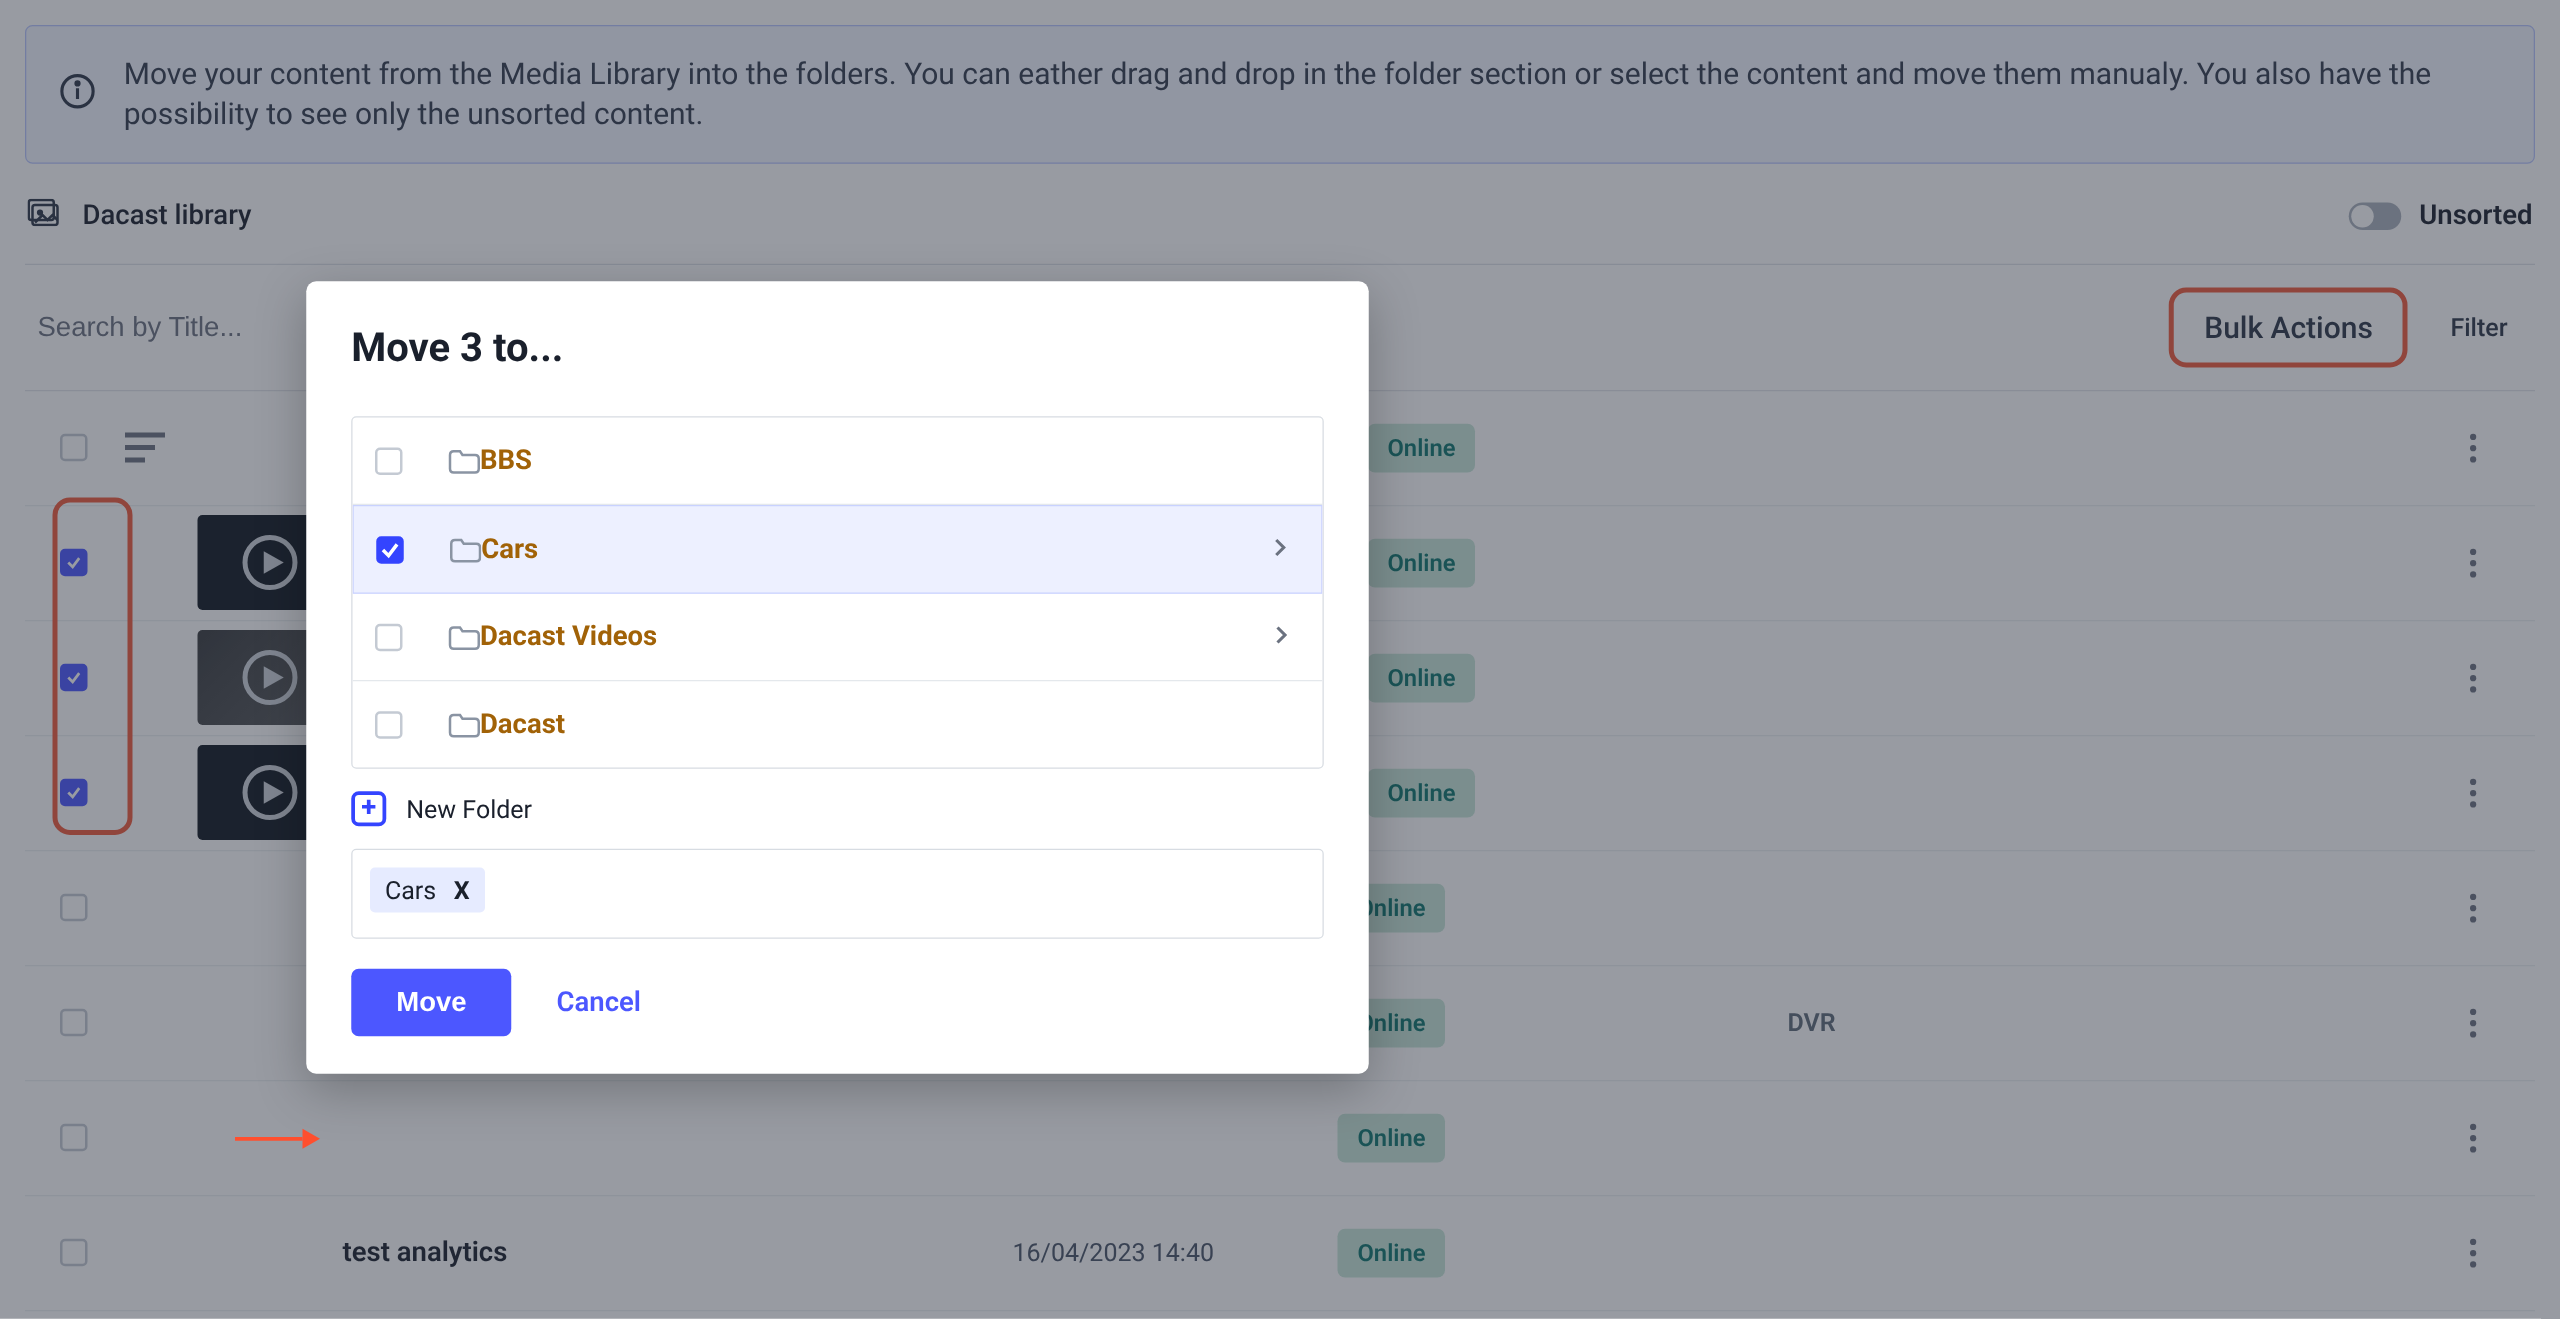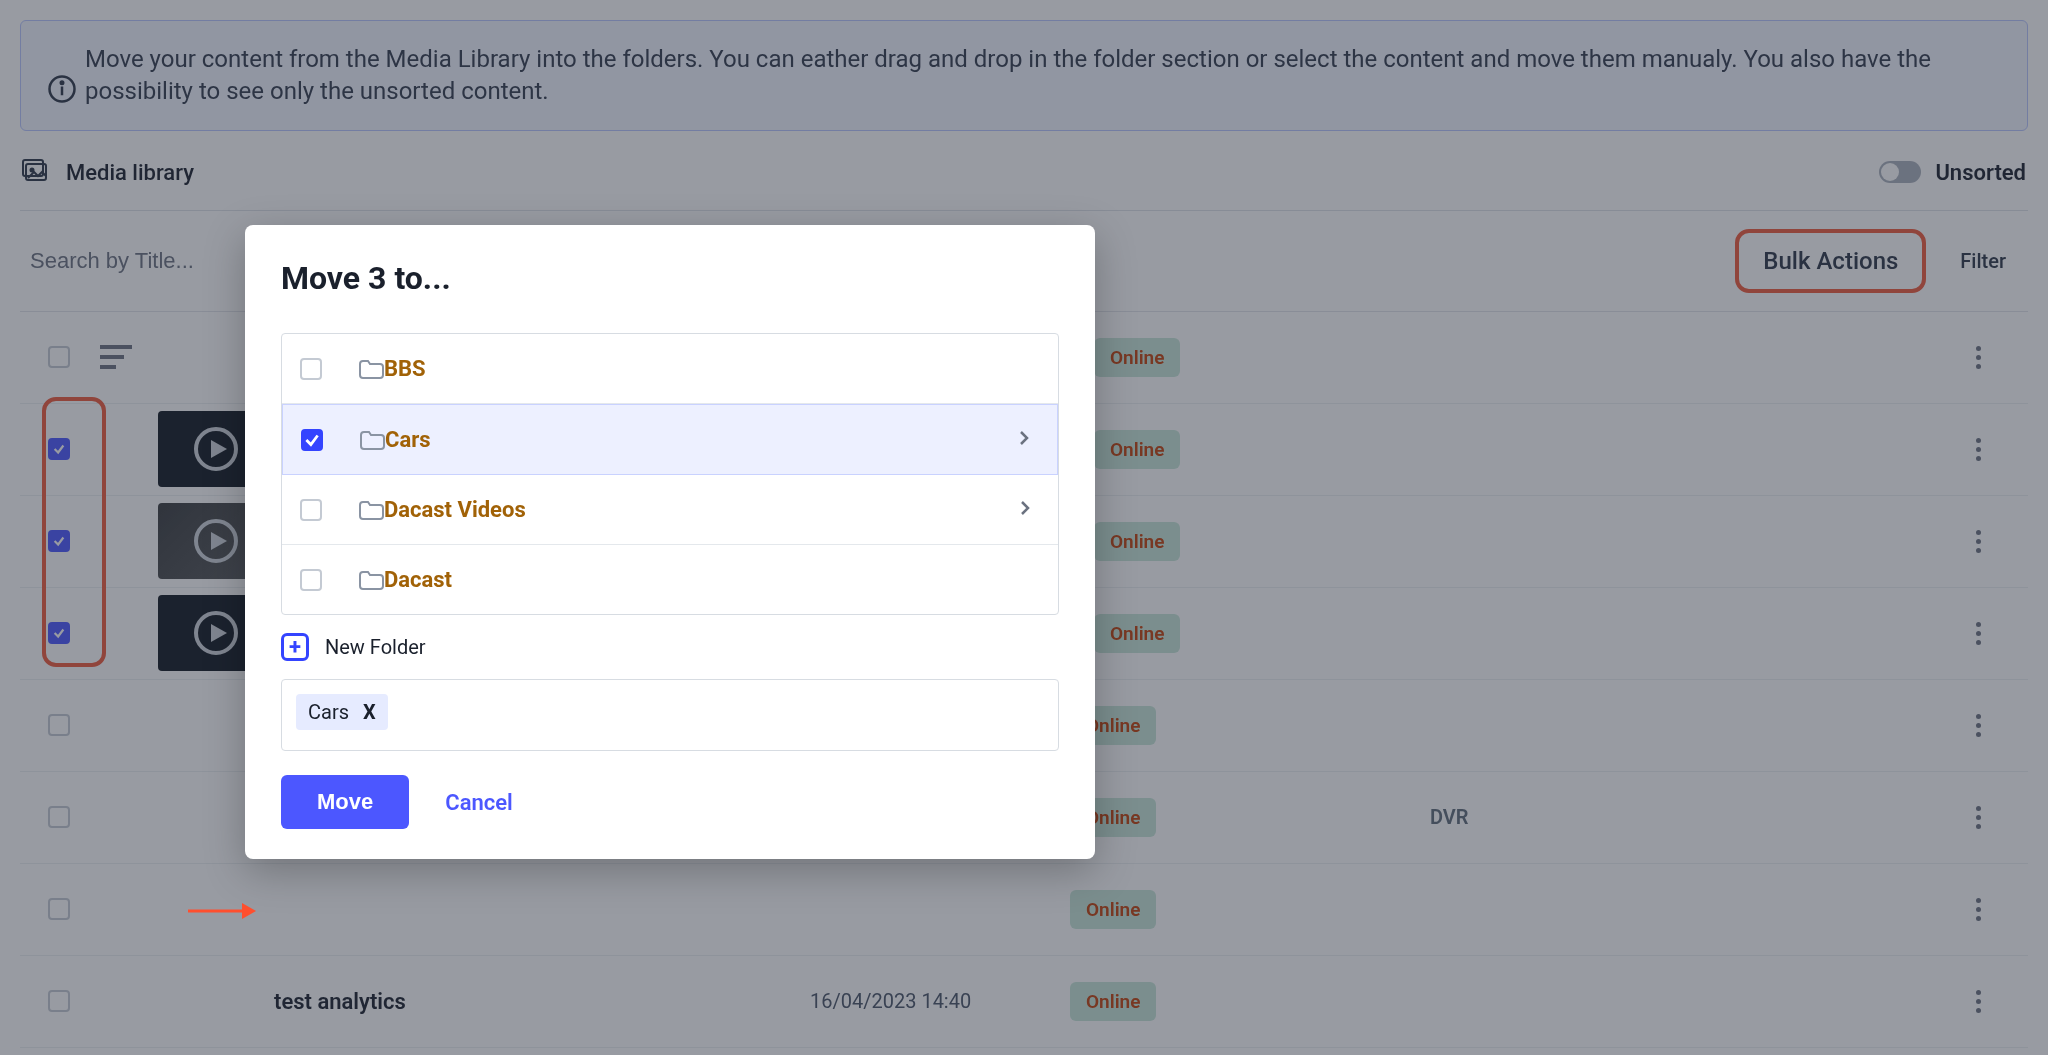--- a/index.html
+++ b/index.html
@@ -1,21 +1,21 @@
 <!DOCTYPE html>
 <html><head>
   <meta charset="utf-8">
   <style>
     * { box-sizing: border-box; margin: 0; padding: 0; }
     body { font-family: -apple-system, BlinkMacSystemFont, "Segoe UI", Roboto, Arial, sans-serif; background: #fff; color: #1a202c; width: 2048px; height: 1055px; position: relative; overflow: hidden; }
 
     
     .page { position:absolute; inset:0; padding: 20px; }
 
-    .info-banner { border:1px solid #b8c6ff; background:#f2f5ff; border-radius:6px; padding: 22px 26px; display:flex; gap:8px; align-items:flex-end;}
+    .info-banner { border:1px solid #b8c6ff; background:#f2f5ff; border-radius:6px; padding: 22px 26px; display:flex; gap:22px; align-items:center;}
     .info-banner .icon svg { width:30px; height:30px;}
     .info-banner .text { font-size:24px; color:#333c4e; line-height:1.35; }
 
     .lib-header { display:flex; align-items:center; justify-content:space-between; margin-top:28px; padding: 0 2px 18px 2px; }
     .lib-left { display:flex; align-items:center; gap:18px; font-size:22px; color:#1a202c; font-weight:500;}
     .lib-left svg { width:26px; height:22px;}
     .lib-right { display:flex; align-items:center; gap:14px; }
     .unsorted-label { font-size:22px; font-weight:600;text-align:center; }
     .toggle { width:42px; height:22px; border-radius:999px; background:#aab1bc; position:relative;}
     .toggle .knob { position:absolute; left:2px; top:2px; width:18px; height:18px; border-radius:50%; background:#fff;}
@@ -36,21 +36,21 @@
     .row .cb { width:22px; height:22px; border:2px solid #c4cad3; border-radius:4px; display:flex; align-items:center; justify-content:center; background:#fff; }
     .row .cb.checked { background:#4c57ff; border-color:#4c57ff;}
     .row .cb.checked svg { width:14px; height:14px;}
     .icon-col { width:44px; display:flex; justify-content:center; margin-left:24px;}
     .thumb { width:116px; height:76px; border-radius:4px; background:#111821; display:flex; align-items:center; justify-content:center; margin-left:20px;}
     .thumb.city { background:linear-gradient(135deg,#393b3d,#5a5c5e);}
     .thumb svg { width:50px; height:50px; color:#cfd5dc;}
     .title-cell { flex:0 0 560px; font-size:22px; font-weight:600; color:#1a202c; padding-left:24px;}
     .date-cell { flex:0 0 260px; font-size:20px; color:#4a5568;}
     .status-cell { flex:0 0 360px;}
-    .status-pill { display:inline-block; padding:8px 16px; border-radius:6px; background:#c7e7d9; color:#c2410c; font-size:19px; font-weight:600;}
+    .status-pill { display:inline-block; padding:8px 16px; border-radius:6px; background:#c7e7d9; color:#0f766e; font-size:19px; font-weight:600;}
     .extra-cell { flex:1; font-size:20px; font-weight:600; color:#5f6b7a;}
     .more-cell { width:60px; display:flex; justify-content:center;}
     .more-dots { display:flex; flex-direction:column; gap:4px; padding:8px;}
     .more-dots span { width:5px; height:5px; border-radius:50%; background:#6b7280; display:block;}
 
     
     .selection-highlight { position:absolute; left:22px; top:86px; width:64px; height:270px; border:4px solid #f05a3c; border-radius:14px; pointer-events:none;}
 
     
     .dim { position:absolute; inset:0; background:rgba(40,46,60,0.48);}
@@ -102,21 +102,21 @@
   <div class="lib-header">
     <div class="lib-left">
       <span>
         <svg viewBox="0 0 26 22" fill="none" stroke="#2d3748" stroke-width="2">
             <rect x="4" y="5" width="20" height="16" rx="2"></rect>
             <circle cx="10" cy="11" r="1.5" fill="#2d3748"></circle>
             <path d="M6 19 L12 13 L16 17 L20 13 L24 17"></path>
             <rect x="1" y="1" width="20" height="16" rx="2"></rect>
           </svg>
       </span>
-      <span>Media library</span>
+      <span>Dacast library</span>
     </div>
     <div class="lib-right">
       <div class="toggle">
           <div class="knob"></div>
         </div>
       <span class="unsorted-label">Unsorted</span>
     </div>
   </div>
 
   <div class="sep-line"></div>

